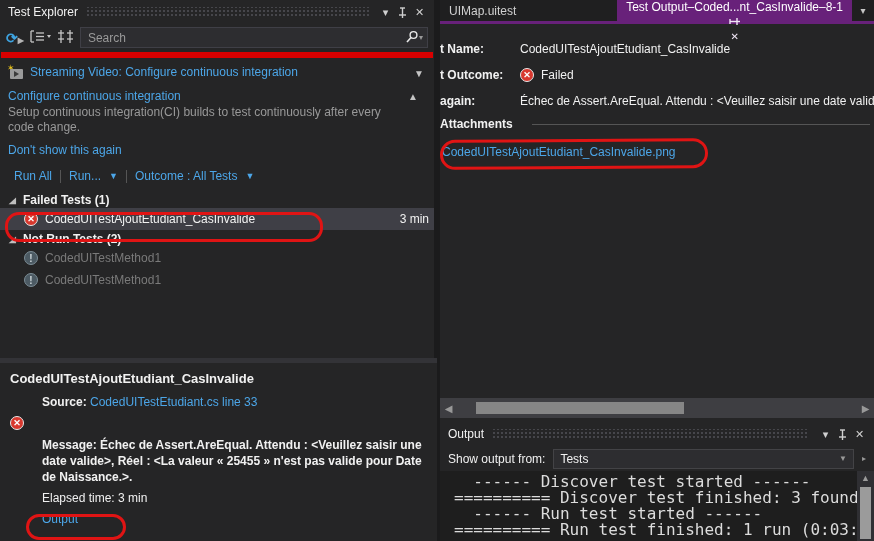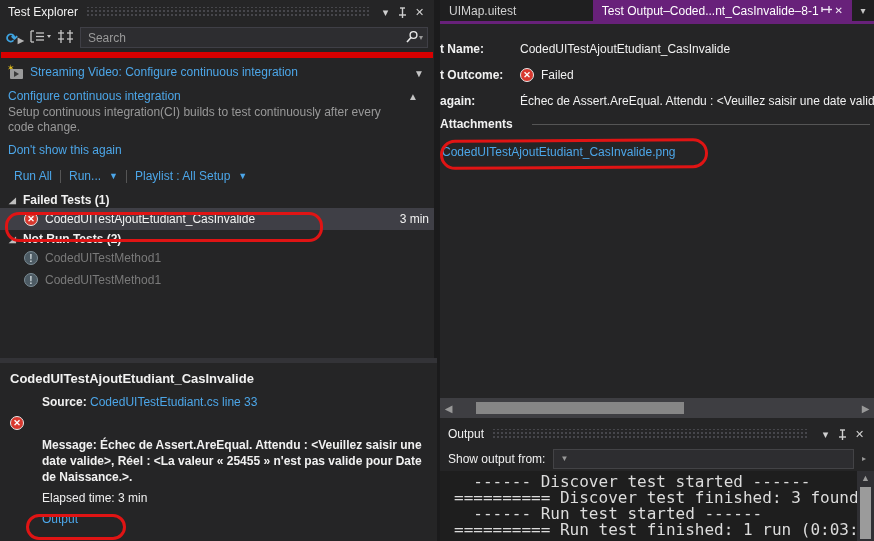--- a/index.html
+++ b/index.html
@@ -48,21 +48,21 @@
   .details h1 { font-size:13px; font-weight:bold; color:#f1f1f1; margin-bottom:9px; }
   .det-row { padding-left:32px; margin-bottom:7px; }
   .det-status { display:flex; gap:8px; align-items:center; margin-bottom:7px; }
   .det-msg { padding-left:32px; font-weight:bold; line-height:16px; width:425px; margin-bottom:6px; }
   .bold { font-weight:bold; }
 
   
   #right { left:440px; top:0; width:434px; height:541px; background:#252526; }
   .tabstrip { height:24px; background:#1f1f20; display:flex; align-items:stretch; border-bottom:3px solid #68217a; position:relative; }
   .tab { display:flex; align-items:center; padding:0 9px; color:#d0d0d0; }
-  .tab.active { background:#68217a; color:#fff; margin-left:auto; gap:2px; }
+  .tab.active { background:#68217a; color:#fff; margin-left:auto; gap:2px;flex-direction:column; }
   .tab .ticon { color:#f0e6f5; font-size:10px; }
   .well-chevron { width:22px; display:flex; align-items:center; justify-content:center; color:#c5c5c5; font-size:10px; }
 
   .doc { position:relative; height:371px; overflow:hidden; }
   .field { position:absolute; left:0; width:434px; height:16px; white-space:nowrap; overflow:hidden; }
   .field .lbl { position:absolute; left:0; font-weight:bold; }
   .field .val { position:absolute; left:80px; }
   .attach-rule { position:absolute; left:92px; right:4px; top:7px; border-top:1px solid #555; }
 
   
@@ -173,21 +173,21 @@
         <span class="link">Don't show this again</span>
       </div>
     </div>
 
     <div class="runbar">
       <span class="link">Run All</span>
       <span class="sep"></span>
       <span class="link">Run...</span>
       <span class="dd-caret">▼</span>
       <span class="sep"></span>
-      <span class="link">Playlist : All Setup</span>
+      <span class="link">Outcome : All Tests</span>
       <span class="dd-caret">▼</span>
     </div>
 
     <div class="tree">
       <div class="tree-group">
         <span class="expander">◢</span>
         <span>Failed Tests (1)</span>
       </div>
       <div class="tree-item selected">
         <span class="icon-fail">✕</span>
@@ -292,20 +292,21 @@
               <line x1="3" y1="1" x2="8" y2="1"></line>
               <line x1="5.5" y1="8" x2="5.5" y2="11"></line>
             </g>
           </svg>
       </span>
       <span class="tb-icon">✕</span>
     </div>
     <div class="out-toolbar">
       <span>Show output from:</span>
       <div class="dropdown">
+        <span class="dval">Tests</span>
         <span style="color:#999;font-size:8px;">▼</span>
       </div>
       <span style="color:#999;font-size:8px;">▸</span>
     </div>
     <div class="console">
       <pre>  ------ Discover test started ------
 ========== Discover test finished: 3 found (0:00:00,319008
   ------ Run test started ------
 ========== Run test finished: 1 run (0:03:42,1336476) ====</pre>
       <div class="vscroll">

